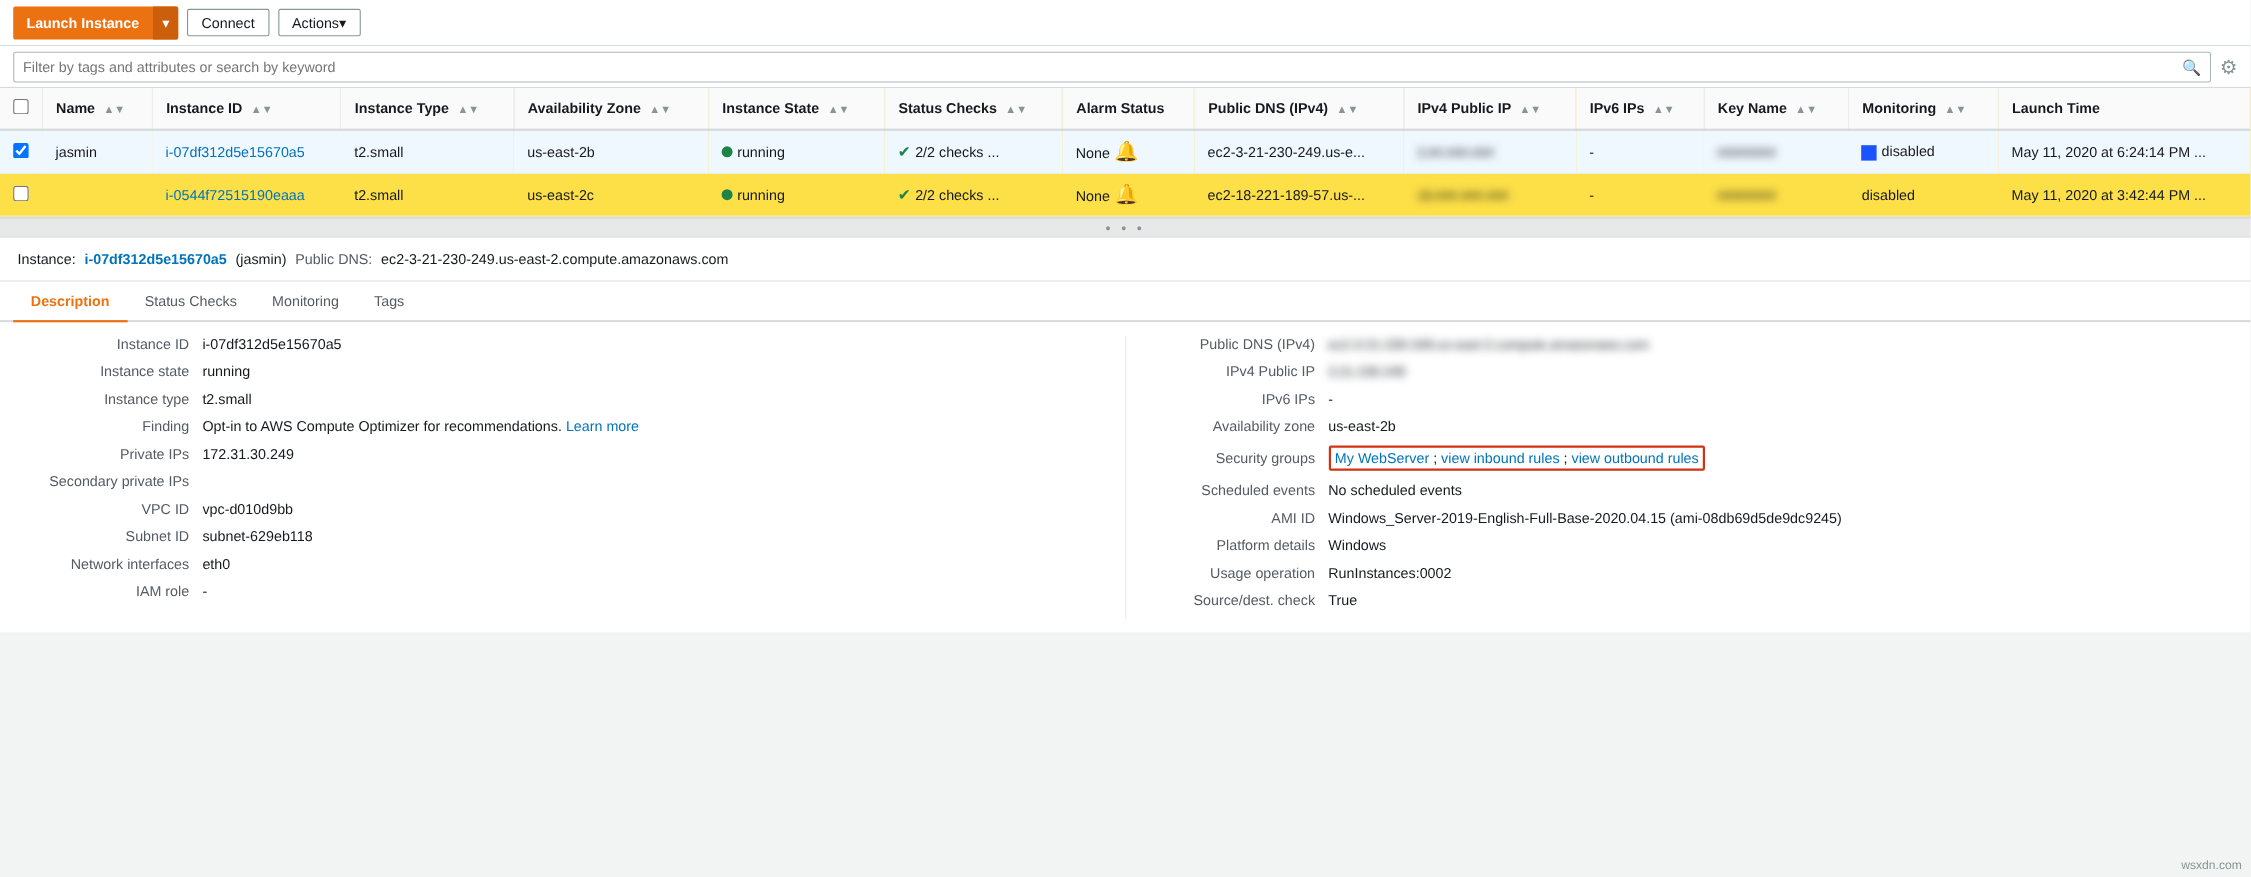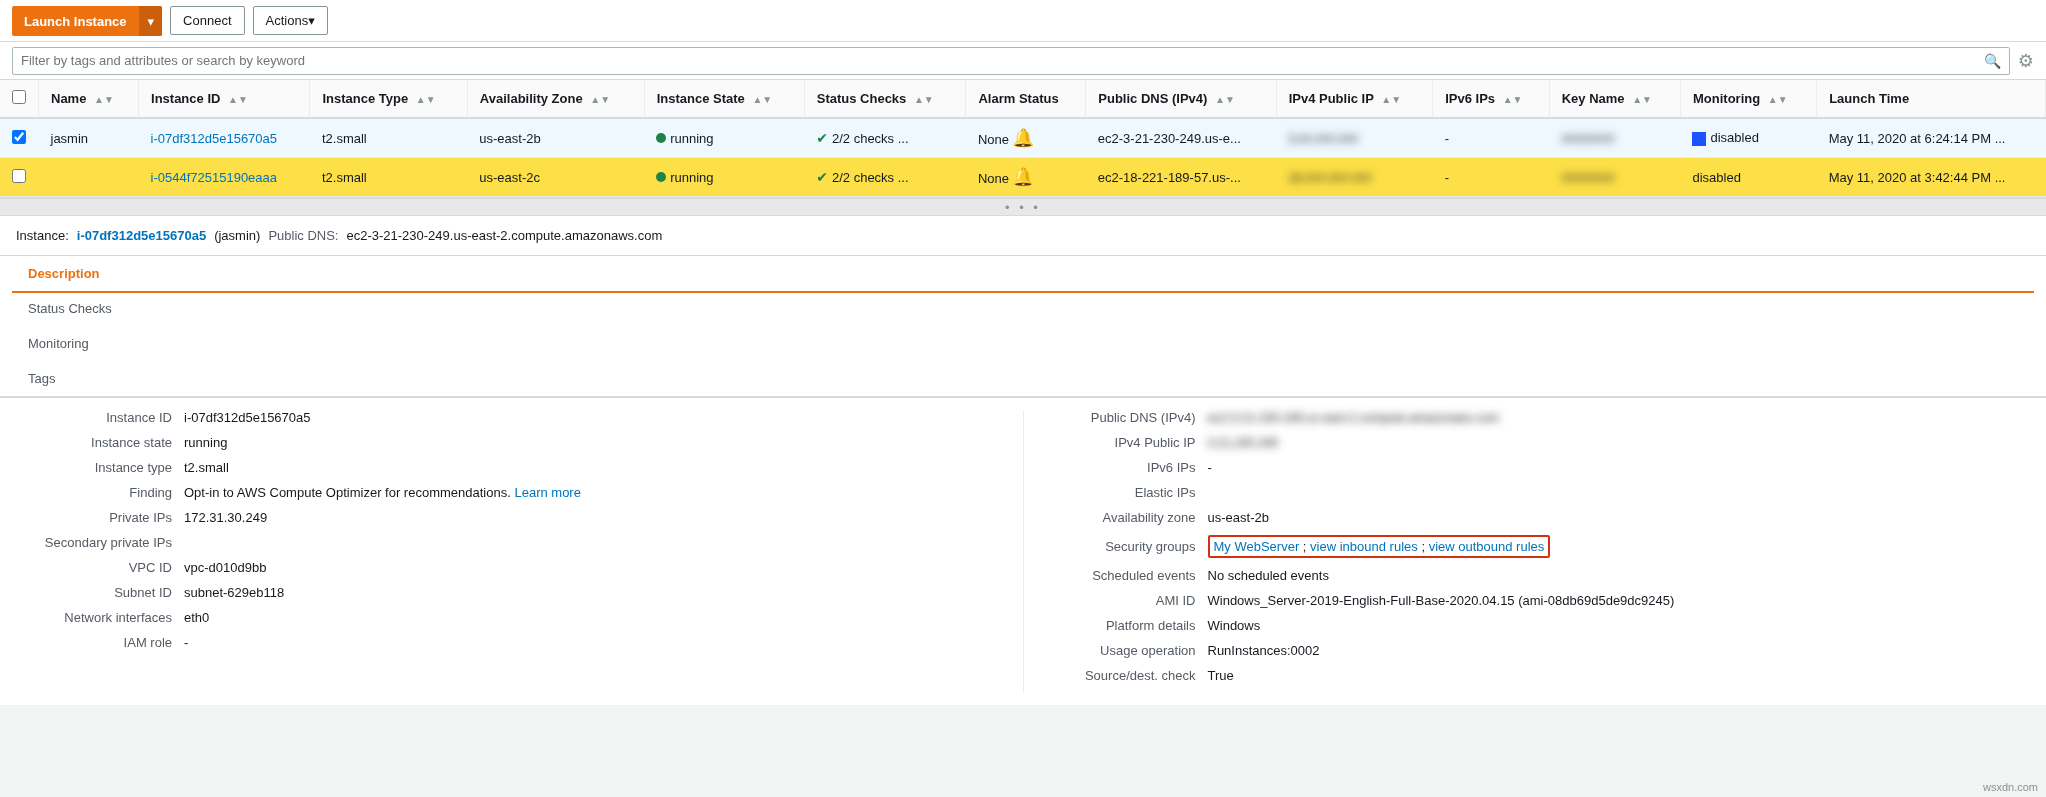--- a/index.html
+++ b/index.html
@@ -1,17 +1,17 @@
 <!DOCTYPE html>
 <html><head>
   <meta charset="utf-8">
   <style>
     * { box-sizing: border-box; margin: 0; padding: 0; font-family: "Amazon Ember", Arial, sans-serif; font-size: 13px; }
     body { background: #f2f3f3; color: #16191f; }
-    .toolbar { display: flex; gap: 8px; padding: 6px 12px; background: #fff; border-bottom: 1px solid #d5dbdb; height: 42px; }
+    .toolbar { display: flex; align-items: center; gap: 8px; padding: 6px 12px; background: #fff; border-bottom: 1px solid #d5dbdb; height: 42px; }
     .btn-launch { display: flex; align-items: center; background: #ec7211; color: #fff; border: none; border-radius: 2px; height: 30px; cursor: pointer; }
     .btn-launch-main { padding: 0 12px; font-weight: 600; font-size: 13px; }
     .btn-launch-arrow { background: #cc5f0b; padding: 0 8px; height: 100%; display: flex; align-items: center; border-left: 1px solid #cc5f0b; border-radius: 0 2px 2px 0; }
     .btn-connect { background: #fff; border: 1px solid #879596; border-radius: 2px; padding: 4px 12px; cursor: pointer; color: #16191f; }
     .btn-actions { display: flex; align-items: center; gap: 0; background: #fff; border: 1px solid #879596; border-radius: 2px; padding: 4px 12px; cursor: pointer; color: #16191f; }
     .search-bar { display: flex; align-items: center; padding: 4px 12px; background: #fff; border-bottom: 1px solid #d5dbdb; height: 38px; }
     .search-input { width: 100%; border: 1px solid #aab7b8; border-radius: 2px; padding: 4px 32px 4px 8px; font-size: 13px; color: #545b64; outline: none; height: 28px; }
     .search-wrapper { position: relative; flex: 1; }
     .search-icon { position: absolute; right: 8px; top: 50%; transform: translateY(-50%); color: #879596; font-size: 14px; }
     .table-container { overflow-x: auto; background: #fde047; border-bottom: 1px solid #d5dbdb; }
@@ -21,21 +21,21 @@
     th .sort-icon { color: #879596; margin-left: 4px; font-size: 10px; }
     td { padding: 8px 12px; border-bottom: 1px solid #eaeded; white-space: nowrap; color: #16191f; font-size: 13px; }
     tr.selected { background: #f0f8ff; }
     .checkbox-col { width: 30px; }
     .status-dot { display: inline-block; width: 10px; height: 10px; border-radius: 50%; background: #1d8348; margin-right: 4px; }
     .check-green { color: #1d8348; font-size: 14px; margin-right: 4px; }
     .link-blue { color: #0073bb; cursor: pointer; text-decoration: none; }
     .divider-handle { background: #e8e8e8; border-top: 1px solid #d5dbdb; border-bottom: 1px solid #d5dbdb; text-align: center; cursor: row-resize; height: 18px; display: flex; align-items: center; justify-content: center; color: #879596; letter-spacing: 3px; }
     .instance-header { padding: 12px 16px; background: #fff; border-bottom: 1px solid #d5dbdb; font-size: 13px; display: flex; align-items: center; gap: 8px; }
     .instance-header .id-link { color: #0073bb; cursor: pointer; font-weight: 600; }
-    .tabs { display: flex; background: #fff; border-bottom: 2px solid #d5dbdb; padding: 0 12px; flex-direction: column; }
+    .tabs { display: flex; background: #fff; border-bottom: 2px solid #d5dbdb; padding: 0 12px; }
     .tab { padding: 10px 16px; cursor: pointer; border-bottom: 2px solid transparent; margin-bottom: -2px; color: #545b64; font-size: 13px; }
     .tab.active { color: #ec7211; border-bottom-color: #ec7211; font-weight: 600; }
     .details-panel { background: #fff; padding: 12px 0; display: flex; gap: 0; }
     .details-col { flex: 1; padding: 0 24px; }
     .details-col + .details-col { border-left: 1px solid #eaeded; }
     .detail-row { display: flex; align-items: baseline; margin-bottom: 10px; }
     .detail-label { min-width: 160px; text-align: right; padding-right: 12px; color: #545b64; font-size: 13px; flex-shrink: 0; }
     .detail-value { color: #16191f; font-size: 13px; word-break: break-all; }
     .security-highlight { border: 2px solid #d13212; padding: 2px 4px; border-radius: 2px; }
     .blurred { filter: blur(4px); color: #16191f; font-size: 12px; }
@@ -195,24 +195,20 @@
     </div>
     <div class="detail-row">
       <span class="detail-label">IPv4 Public IP</span>
       <span class="detail-value blurred">3.21.230.249</span>
     </div>
     <div class="detail-row">
       <span class="detail-label">IPv6 IPs</span>
       <span class="detail-value">-</span>
     </div>
     <div class="detail-row">
-      <span class="detail-label">Elastic IPs</span>
-      <span class="detail-value"></span>
-    </div>
-    <div class="detail-row">
       <span class="detail-label">Availability zone</span>
       <span class="detail-value">us-east-2b</span>
     </div>
     <div class="detail-row">
       <span class="detail-label">Security groups</span>
       <span class="detail-value security-highlight">
         <a class="link-blue">My WebServer</a>
         <span>; </span>
         <a class="link-blue">view inbound rules</a>
         <span>; </span>

